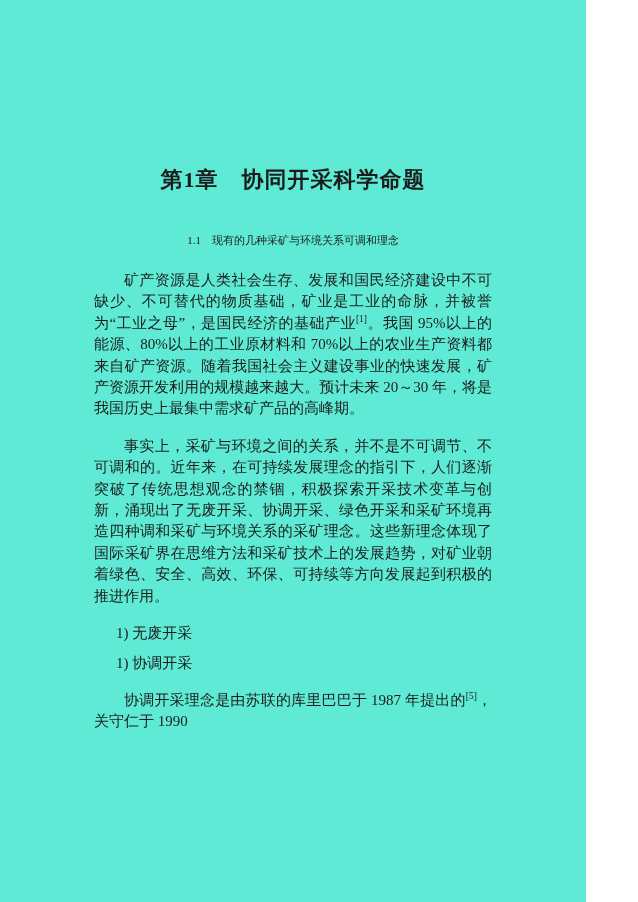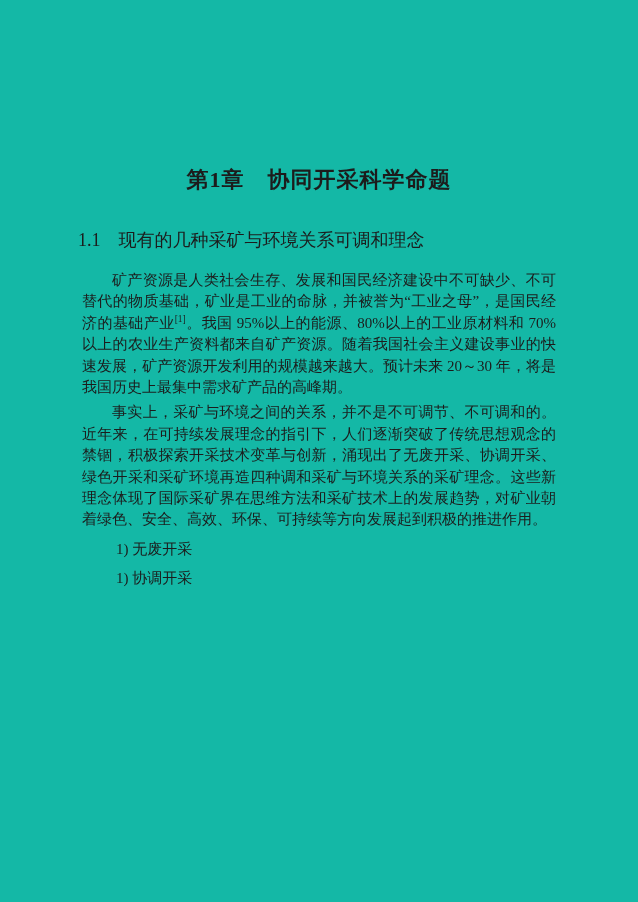--- a/index.html
+++ b/index.html
@@ -2,46 +2,46 @@
 <html><head>
 <meta charset="utf-8">
 <style>
   html, body {
     margin: 0;
     padding: 0;
     background: #ffffff;
   }
   .page {
     position: relative;
-    width: 638px;
+    width: 586px;
     height: 902px;
-    background: #14b8a6;
+    background: #5eead4;
     overflow: hidden;
     box-sizing: border-box;
     padding: 166px 78px 0 78px;
     color: #1c1c1c;
     font-family: "Liberation Serif", "DejaVu Serif", serif;
   }
   .chapter-title {
     margin: 0 0 35px 0;
     font-size: 22px;
     line-height: 27px;
     font-weight: bold;
     text-align: center;
     letter-spacing: 1px;
   }
   .section-heading {
     margin: 0 0 18px 0;
-    font-size: 18px;
+    font-size: 11px;
     line-height: 24px;
     font-weight: normal;
-    text-align: left;
+    text-align: center;
   }
   .body-text {
-    margin: 4px;
+    margin: 16px;
     font-size: 15px;
     line-height: 21.4px;
     text-align: justify;
     text-indent: 2em;
   }
   .item-heading {
     margin: 8px;
     font-size: 15px;
     line-height: 21.4px;
     text-indent: 2em;
@@ -64,14 +64,15 @@
   <p class="body-text"><span>矿产资源是人类社会生存、发展和国民经济建设中不可缺少、不可替代的物质基础，矿业是工业的命脉，并被誉为“工业之母”，是国民经济的基础产业</span><sup class="ref">[1]</sup><span>。我国 95%以上的能源、80%以上的工业原材料和 70%以上的农业生产资料都来自矿产资源。随着我国社会主义建设事业的快速发展，矿产资源开发利用的规模越来越大。预计未来 20～30 年，将是我国历史上最集中需求矿产品的高峰期。</span></p>
 
 
   <p class="body-text"><span>事实上，采矿与环境之间的关系，并不是不可调节、不可调和的。近年来，在可持续发展理念的指引下，人们逐渐突破了传统思想观念的禁锢，积极探索开采技术变革与创新，涌现出了无废开采、协调开采、绿色开采和采矿环境再造四种调和采矿与环境关系的采矿理念。这些新理念体现了国际采矿界在思维方法和采矿技术上的发展趋势，对矿业朝着绿色、安全、高效、环保、可持续等方向发展起到积极的推进作用。</span></p>
 
   <p class="item-heading">1) 无废开采</p>
 
 
   <p class="item-heading">1) 协调开采</p>
 
+  <p class="body-text"><span>协调开采理念是由苏联的库里巴巴于 1987 年提出的</span><sup class="ref">[5]</sup><span>，关守仁于 1990</span></p>
 
 </div>
 
 </body></html>

